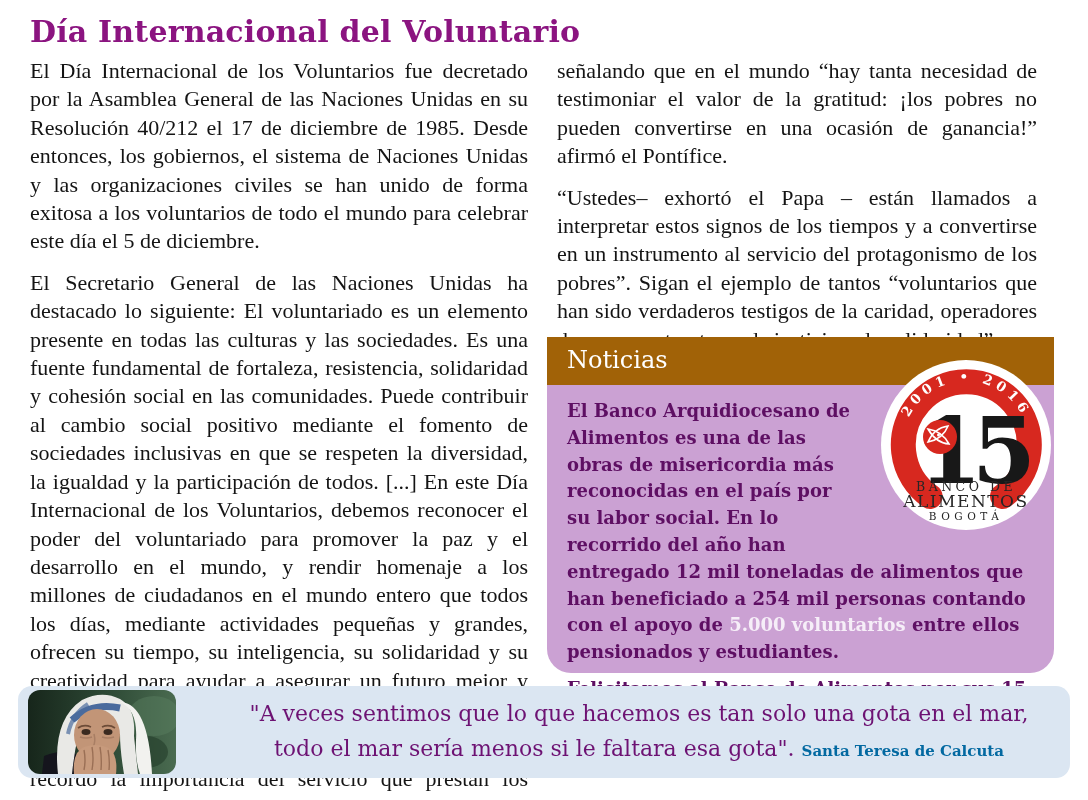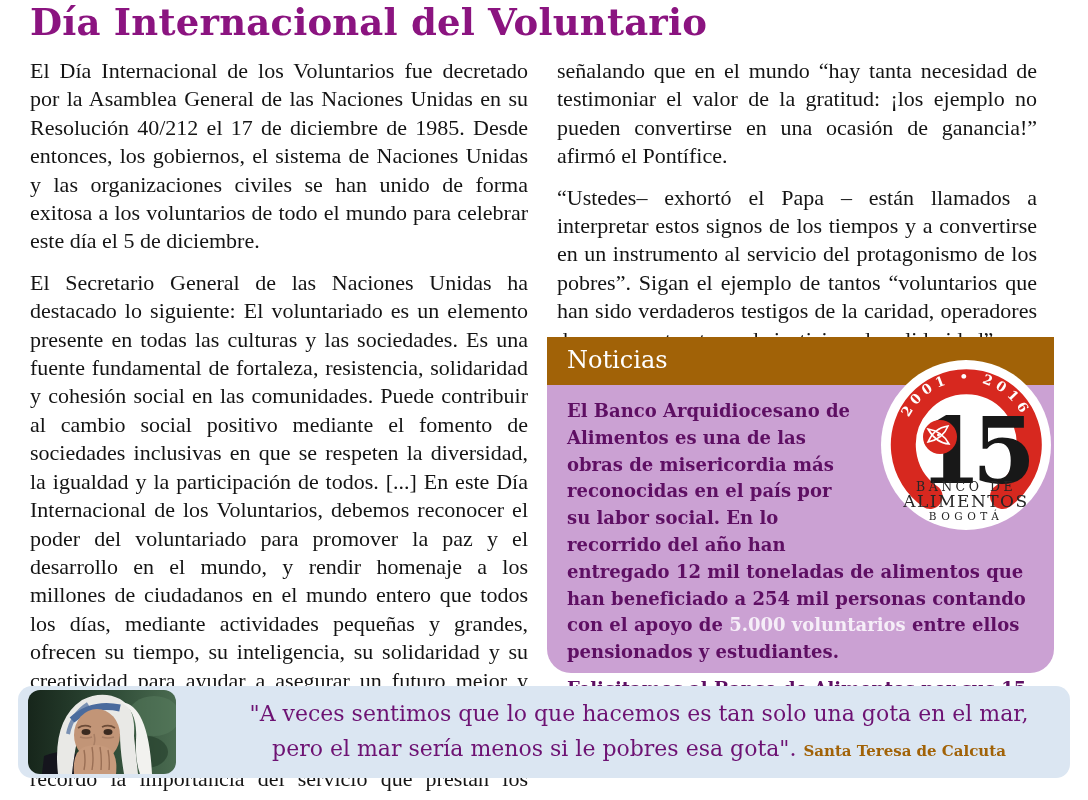--- a/index.html
+++ b/index.html
@@ -8,24 +8,24 @@
     position: relative;
     width: 1088px;
     height: 800px;
     background: #ffffff;
     overflow: hidden;
     font-family: "Liberation Serif", serif;
   }
   .page-title {
     position: absolute;
     left: 30px;
-    top: 0;
+    top: 14px;
     font-family: "DejaVu Serif", serif;
     font-weight: bold;
-    font-size: 37px;
+    font-size: 30px;
     letter-spacing: 0.2px;
     color: #8b1480;
   }
   .col {
     position: absolute;
     top: 57px;
     font-size: 22px;
     line-height: 28.4px;
     color: #141414;
     text-align: justify;
@@ -101,39 +101,39 @@
     padding: 0 28px 0 60px;
     font-family: "DejaVu Serif", serif;
     font-weight: 500;
     font-size: 22px;
     line-height: 35px;
     color: #6d1273;
   }
   .quote-attr {
     font-size: 15px;
     font-weight: bold;
-    color: #a16207;
+    color: #0369a1;
     text-align: center;
   }
 </style>
 </head>
 <body>
 
 <div class="page">
 
   <h1 class="page-title">Día Internacional del Voluntario</h1>
 
   <div class="col col-left">
     <p>El Día Internacional de los Voluntarios fue decretado por la Asamblea General de las Naciones Unidas en su Resolución 40/212 el 17 de diciembre de 1985. Desde entonces, los gobiernos, el sistema de Naciones Unidas y las organizaciones civiles se han unido de forma exitosa a los voluntarios de todo el mundo para celebrar este día el 5 de diciembre.</p>
     <p>El Secretario General de las Naciones Unidas ha destacado lo siguiente: El voluntariado es un elemento presente en todas las culturas y las sociedades. Es una fuente fundamental de fortaleza, resistencia, solidaridad y cohesión social en las comunidades. Puede contribuir al cambio social positivo mediante el fomento de sociedades inclusivas en que se respeten la diversidad, la igualdad y la participación de todos. [...] En este Día Internacional de los Voluntarios, debemos reconocer el poder del voluntariado para promover la paz y el desarrollo en el mundo, y rendir homenaje a los millones de ciudadanos en el mundo entero que todos los días, mediante actividades pequeñas y grandes, ofrecen su tiempo, su inteligencia, su solidaridad y su creatividad para ayudar a asegurar un futuro mejor y más sostenible.</p>
     <p>En discurso del Santo Padre (4 de dic. Del 2014) recordó la importancia del servicio que prestan los voluntarios,</p>
   </div>
 
   <div class="col col-right">
-    <p>señalando que en el mundo “hay tanta necesidad de testimoniar el valor de la gratitud: ¡los ejemplo no pueden convertirse en una ocasión de ganancia!” afirmó el Pontífice.</p>
+    <p>señalando que en el mundo “hay tanta necesidad de testimoniar el valor de la gratitud: ¡los pobres no pueden convertirse en una ocasión de ganancia!” afirmó el Pontífice.</p>
     <p>“Ustedes– exhortó el Papa – están llamados a interpretar estos signos de los tiempos y a convertirse en un instrumento al servicio del protagonismo de los pobres”. Sigan el ejemplo de tantos “voluntarios que han sido verdaderos testigos de la caridad, operadores de paz, constructores de justicia y de solidaridad”</p>
   </div>
 
   <div class="noticias">
     <div class="noticias-header">Noticias</div>
 
     <div class="noticias-body">
       <p><span class="logo-spacer"></span><span>El Banco Arquidiocesano de Alimentos es una de las obras de misericordia más reconocidas en el país por su labor social. En lo recorrido del año han entregado 12 mil toneladas de alimentos que han beneficiado a 254 mil personas contando con el apoyo de </span><span class="hl">5.000 voluntarios</span><span> entre ellos pensionados y estudiantes.</span></p>
       <p>Felicitamos al Banco de Alimentos por sus 15 años de misión en favor de los más necesitados.</p>
     </div>
@@ -186,17 +186,17 @@
         <ellipse cx="58" cy="42" rx="4.5" ry="3" fill="#3a2a20"></ellipse>
         <ellipse cx="80" cy="42" rx="4.5" ry="3" fill="#3a2a20"></ellipse>
         <path d="M52 47 Q58 49 64 47 M74 47 Q80 49 86 47" stroke="#a87e64" stroke-width="1.4" fill="none"></path>
         <path d="M66 44 Q68 52 65 57" stroke="#a87e64" stroke-width="1.5" fill="none"></path>
         <path d="M46 84 Q44 62 56 57 Q70 52 82 59 Q90 66 88 84 Z" fill="#c79a7c"></path>
         <path d="M56 60 Q58 70 56 80 M64 57 Q66 68 64 80 M72 57 Q74 68 73 80 M80 60 Q82 70 81 80" stroke="#9a6f55" stroke-width="1.4" fill="none"></path>
       </svg>
     </div>
     <div class="quote-block">
       <div>"A veces sentimos que lo que hacemos es tan solo una gota en el mar,</div>
-      <div><span>pero el mar sería menos si le pobres esa gota".</span> <span class="quote-attr">Santa Teresa de Calcuta</span></div>
+      <div><span>todo el mar sería menos si le faltara esa gota".</span> <span class="quote-attr">Santa Teresa de Calcuta</span></div>
     </div>
   </div>
 
 </div>
 
 </body></html>

